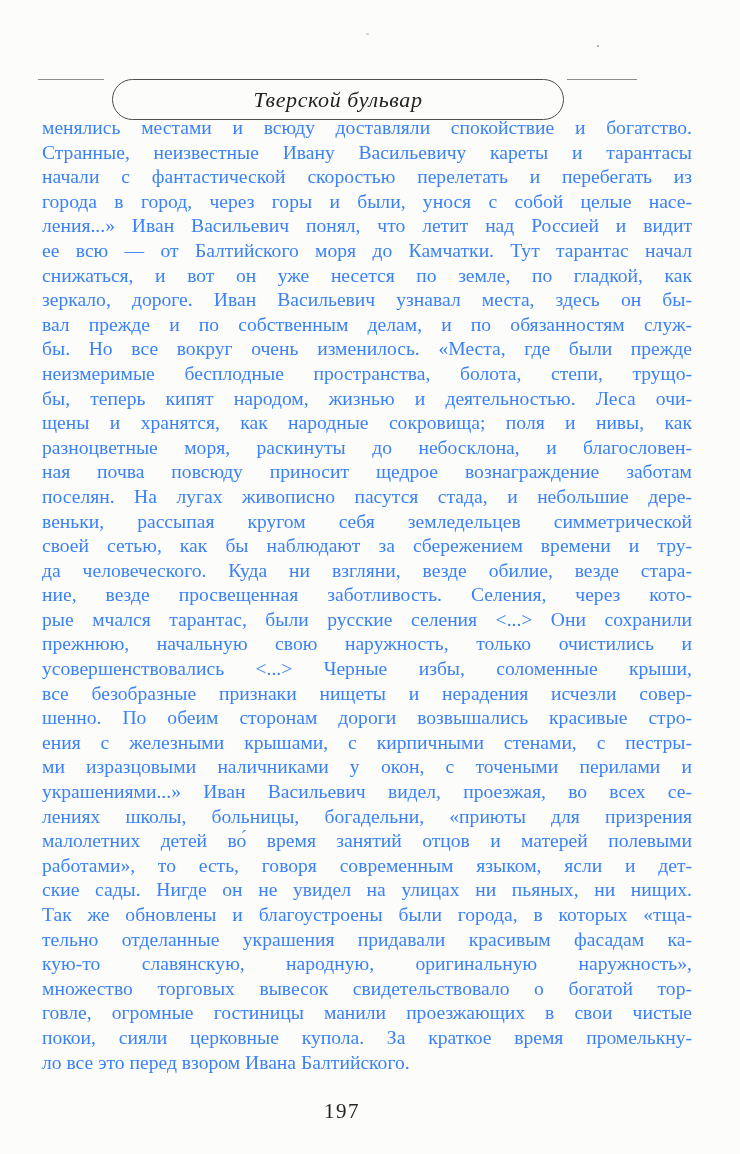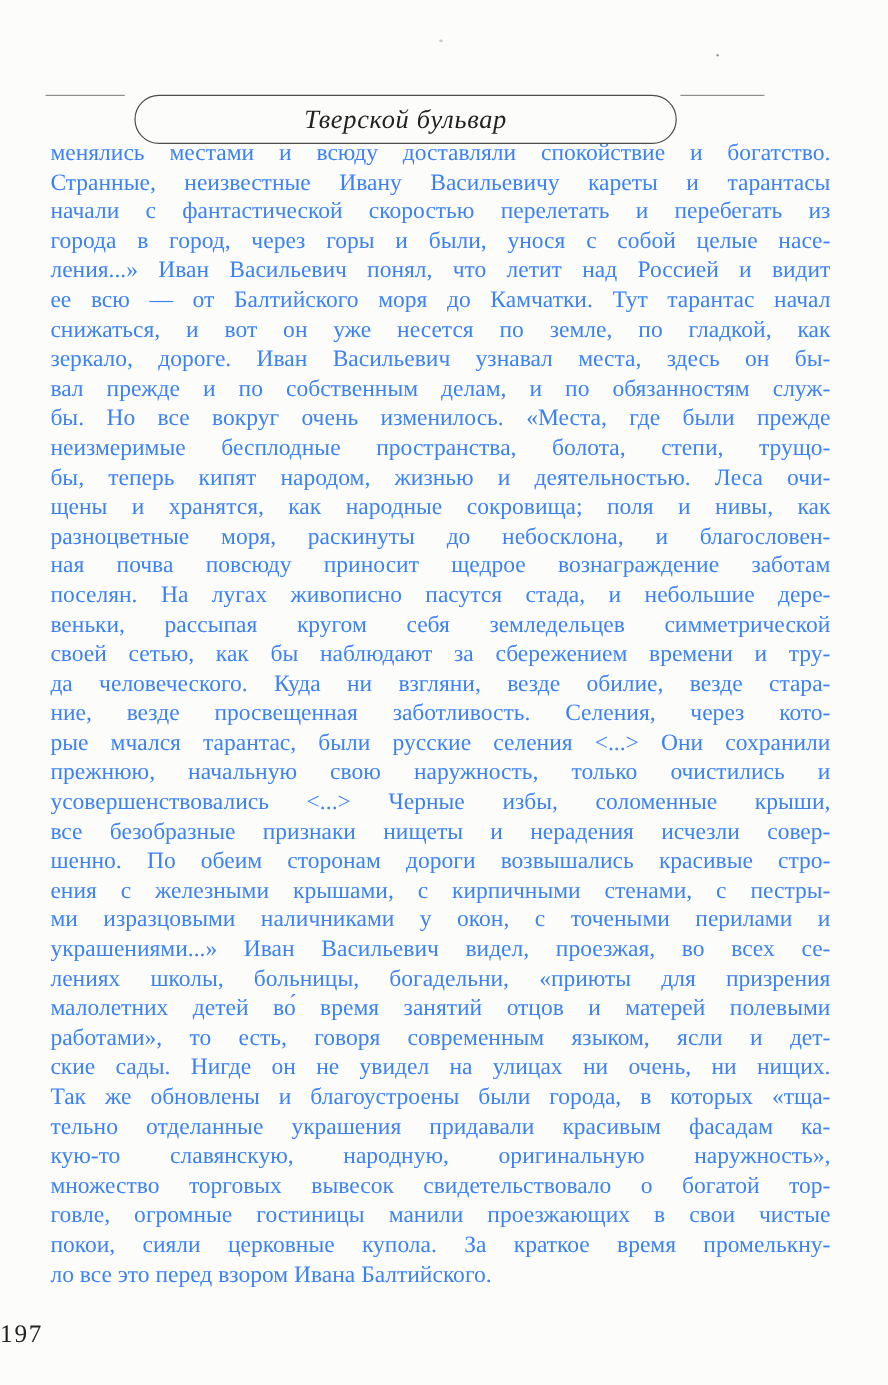--- a/index.html
+++ b/index.html
@@ -51,20 +51,21 @@
     text-align: justify;
     text-align-last: justify;
   }
   .text-line.last { text-align-last: left; }
 
   
   .page-number {
     position: absolute;
     left: 0; top: 1099px;
     width: 684px;
+    text-align: center;
     font-size: 21px;
     letter-spacing: 1.5px;
     color: #222;
   }
 
   
   .dust { position: absolute; border-radius: 50%; }
   .dust-1 { left: 366px; top: 33px; width: 3px; height: 2px; background: #c9c9c5; }
   .dust-2 { left: 597px; top: 45px; width: 2px; height: 2px; background: #9a9a96; }
 </style>
@@ -104,21 +105,21 @@
     <div class="text-line">прежнюю, начальную свою наружность, только очистились и</div>
     <div class="text-line">усовершенствовались &lt;...&gt; Черные избы, соломенные крыши,</div>
     <div class="text-line">все безобразные признаки нищеты и нерадения исчезли совер-</div>
     <div class="text-line">шенно. По обеим сторонам дороги возвышались красивые стро-</div>
     <div class="text-line">ения с железными крышами, с кирпичными стенами, с пестры-</div>
     <div class="text-line">ми изразцовыми наличниками у окон, с точеными перилами и</div>
     <div class="text-line">украшениями...» Иван Васильевич видел, проезжая, во всех се-</div>
     <div class="text-line">лениях школы, больницы, богадельни, «приюты для призрения</div>
     <div class="text-line">малолетних детей во́ время занятий отцов и матерей полевыми</div>
     <div class="text-line">работами», то есть, говоря современным языком, ясли и дет-</div>
-    <div class="text-line">ские сады. Нигде он не увидел на улицах ни очень, ни нищих.</div>
+    <div class="text-line">ские сады. Нигде он не увидел на улицах ни пьяных, ни нищих.</div>
     <div class="text-line">Так же обновлены и благоустроены были города, в которых «тща-</div>
     <div class="text-line">тельно отделанные украшения придавали красивым фасадам ка-</div>
     <div class="text-line">кую-то славянскую, народную, оригинальную наружность»,</div>
     <div class="text-line">множество торговых вывесок свидетельствовало о богатой тор-</div>
     <div class="text-line">говле, огромные гостиницы манили проезжающих в свои чистые</div>
     <div class="text-line">покои, сияли церковные купола. За краткое время промелькну-</div>
     <div class="text-line last">ло все это перед взором Ивана Балтийского.</div>
   </div>
 
 <div class="page-number">197</div>

